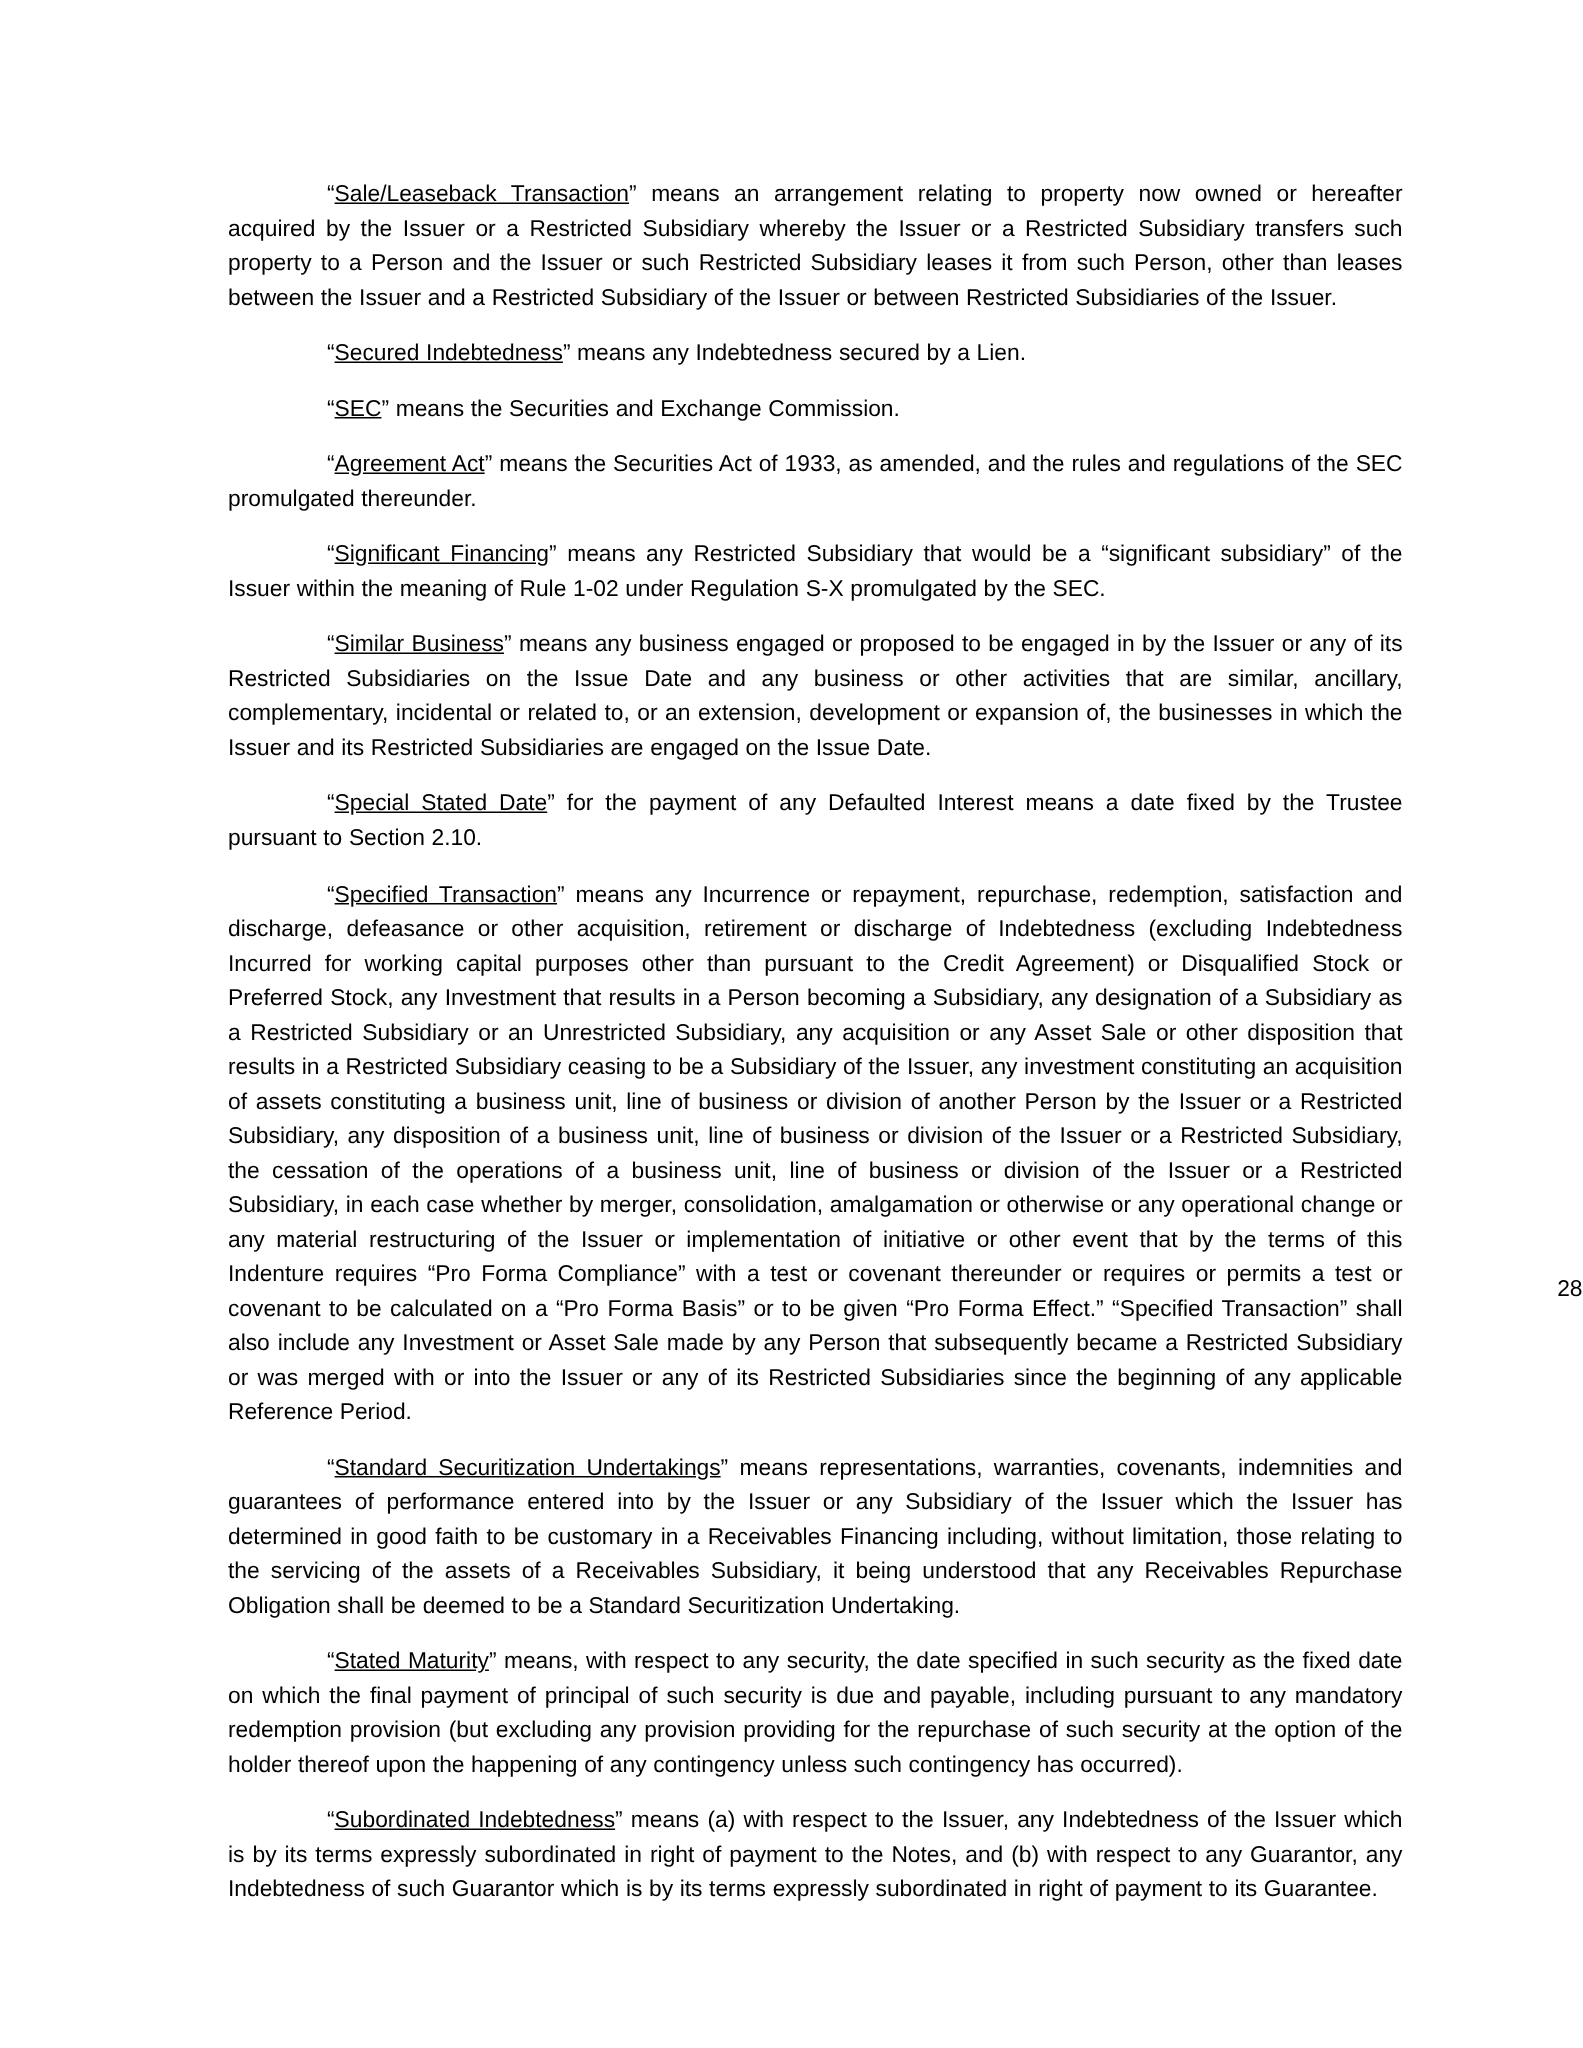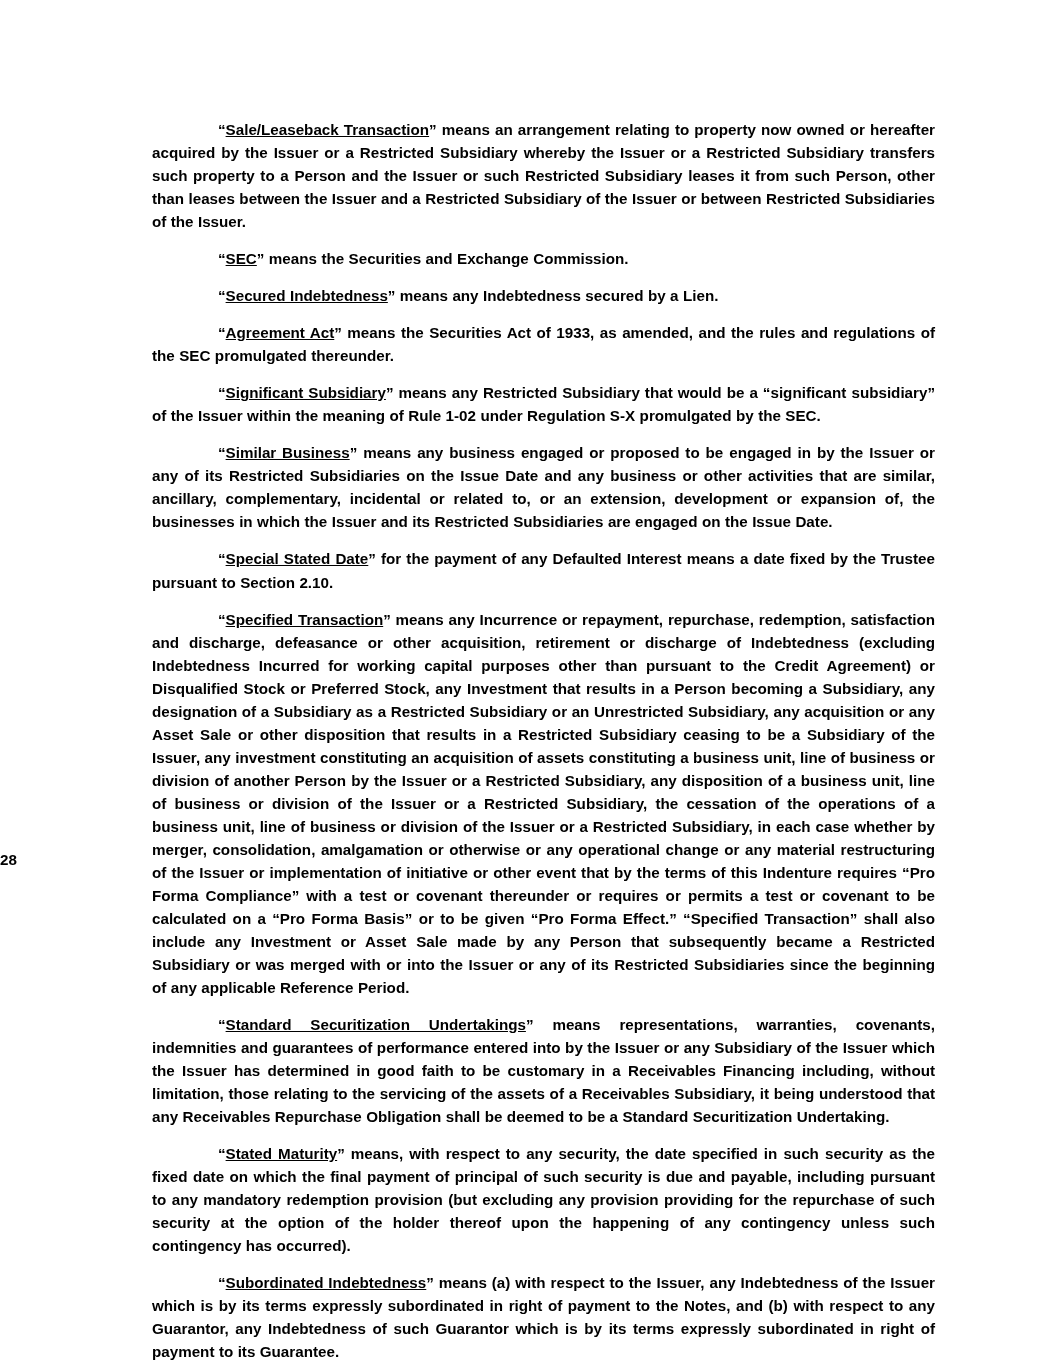--- a/index.html
+++ b/index.html
@@ -13,21 +13,20 @@
     font-family: "Liberation Sans", sans-serif;
     color: #000000;
     -webkit-font-smoothing: antialiased;
   }
   .page {
     position: relative;
     width: 1055px;
     height: 968px;
     box-sizing: border-box;
     padding: 118px 120px 30px 152px;
-    font-weight: bold;
   }
   .doc-body {
     width: 783px;
   }
   p.para {
     margin: 0 0 14px 0;
     font-size: 15.2px;
     line-height: 1.515;
     text-align: justify;
     text-justify: inter-word;
@@ -35,40 +34,40 @@
     word-spacing: 0.2px;
   }
   .term {
     text-decoration: underline;
   }
   .page-number {
     position: absolute;
     left: 0;
     right: 0;
     bottom: 98px;
-    text-align: left;
+    text-align: right;
     font-size: 15.2px;
     line-height: 1.4;
   }
 </style>
 </head>
 <body>
 
 <div class="page">
   <div class="doc-body">
 
     <p class="para"><span>“</span><span class="term">Sale/Leaseback Transaction</span><span>”</span><span> means an arrangement relating to property now owned or hereafter acquired by the Issuer or a Restricted Subsidiary whereby the Issuer or a Restricted Subsidiary transfers such property to a Person and the Issuer or such Restricted Subsidiary leases it from such Person, other than leases between the Issuer and a Restricted Subsidiary of the Issuer or between Restricted Subsidiaries of the Issuer.</span></p>
 
+    <p class="para"><span>“</span><span class="term">Secured Indebtedness</span><span>”</span><span> means any Indebtedness secured by a Lien.</span></p>
+
     <p class="para"><span>“</span><span class="term">SEC</span><span>”</span><span> means the Securities and Exchange Commission.</span></p>
-
-    <p class="para"><span>“</span><span class="term">Secured Indebtedness</span><span>”</span><span> means any Indebtedness secured by a Lien.</span></p>
 
     <p class="para"><span>“</span><span class="term">Agreement Act</span><span>”</span><span> means the Securities Act of 1933, as amended, and the rules and regulations of the SEC promulgated thereunder.</span></p>
 
-    <p class="para"><span>“</span><span class="term">Significant Subsidiary</span><span>”</span><span> means any Restricted Subsidiary that would be a “significant subsidiary” of the Issuer within the meaning of Rule 1-02 under Regulation S-X promulgated by the SEC.</span></p>
+    <p class="para"><span>“</span><span class="term">Significant Financing</span><span>”</span><span> means any Restricted Subsidiary that would be a “significant subsidiary” of the Issuer within the meaning of Rule 1-02 under Regulation S-X promulgated by the SEC.</span></p>
 
     <p class="para"><span>“</span><span class="term">Similar Business</span><span>”</span><span> means any business engaged or proposed to be engaged in by the Issuer or any of its Restricted Subsidiaries on the Issue Date and any business or other activities that are similar, ancillary, complementary, incidental or related to, or an extension, development or expansion of, the businesses in which the Issuer and its Restricted Subsidiaries are engaged on the Issue Date.</span></p>
 
     <p class="para"><span>“</span><span class="term">Special Stated Date</span><span>”</span><span> for the payment of any Defaulted Interest means a date fixed by the Trustee pursuant to Section 2.10.</span></p>
 
     <p class="para"><span>“</span><span class="term">Specified Transaction</span><span>”</span><span> means any Incurrence or repayment, repurchase, redemption, satisfaction and discharge, defeasance or other acquisition, retirement or discharge of Indebtedness (excluding Indebtedness Incurred for working capital purposes other than pursuant to the Credit Agreement) or Disqualified Stock or Preferred Stock, any Investment that results in a Person becoming a Subsidiary, any designation of a Subsidiary as a Restricted Subsidiary or an Unrestricted Subsidiary, any acquisition or any Asset Sale or other disposition that results in a Restricted Subsidiary ceasing to be a Subsidiary of the Issuer, any investment constituting an acquisition of assets constituting a business unit, line of business or division of another Person by the Issuer or a Restricted Subsidiary, any disposition of a business unit, line of business or division of the Issuer or a Restricted Subsidiary, the cessation of the operations of a business unit, line of business or division of the Issuer or a Restricted Subsidiary, in each case whether by merger, consolidation, amalgamation or otherwise or any operational change or any material restructuring of the Issuer or implementation of initiative or other event that by the terms of this Indenture requires “Pro Forma Compliance” with a test or covenant thereunder or requires or permits a test or covenant to be calculated on a “Pro Forma Basis” or to be given “Pro Forma Effect.” “Specified Transaction” shall also include any Investment or Asset Sale made by any Person that subsequently became a Restricted Subsidiary or was merged with or into the Issuer or any of its Restricted Subsidiaries since the beginning of any applicable Reference Period.</span></p>
 
     <p class="para"><span>“</span><span class="term">Standard Securitization Undertakings</span><span>”</span><span> means representations, warranties, covenants, indemnities and guarantees of performance entered into by the Issuer or any Subsidiary of the Issuer which the Issuer has determined in good faith to be customary in a Receivables Financing including, without limitation, those relating to the servicing of the assets of a Receivables Subsidiary, it being understood that any Receivables Repurchase Obligation shall be deemed to be a Standard Securitization Undertaking.</span></p>
 
     <p class="para"><span>“</span><span class="term">Stated Maturity</span><span>”</span><span> means, with respect to any security, the date specified in such security as the fixed date on which the final payment of principal of such security is due and payable, including pursuant to any mandatory redemption provision (but excluding any provision providing for the repurchase of such security at the option of the holder thereof upon the happening of any contingency unless such contingency has occurred).</span></p>

